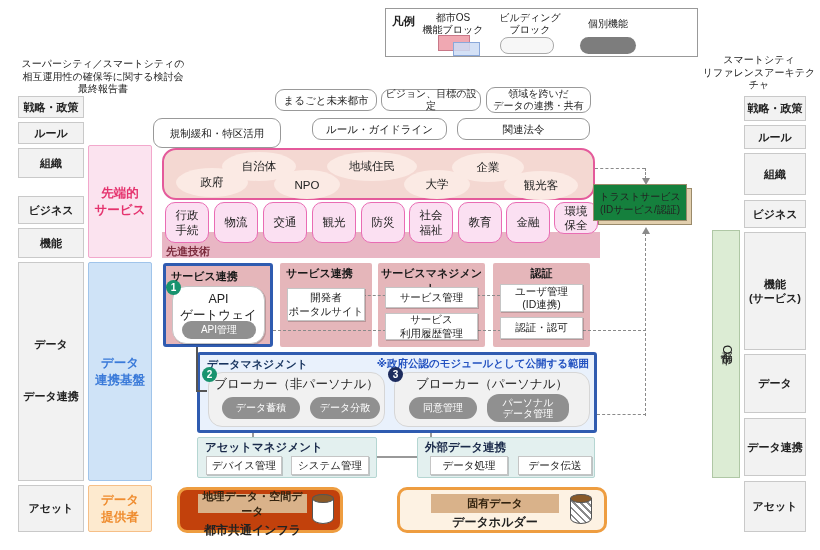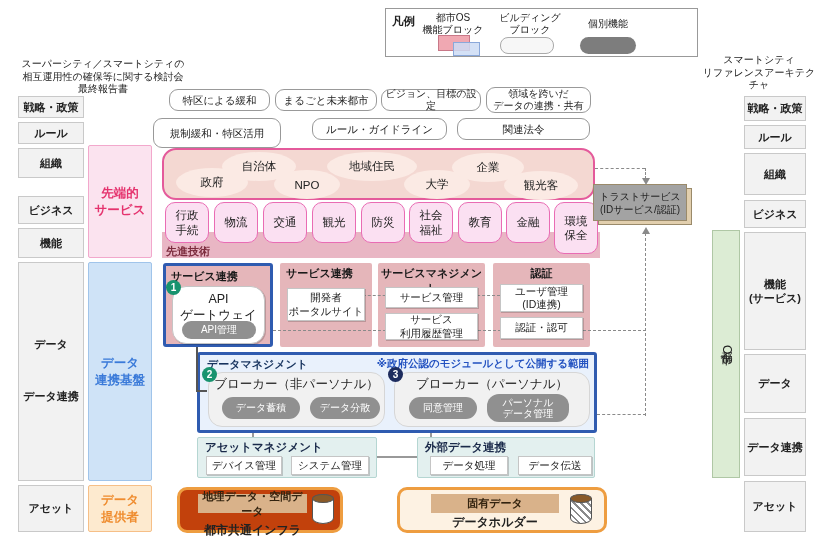--- a/index.html
+++ b/index.html
@@ -81,21 +81,20 @@
   <div class="abs cen rail" style="left:744px;top:200px;width:62px;height:28px;">ビジネス</div>
   <div class="abs cen rail ml" style="left:744px;top:232px;width:62px;height:118px;line-height:1.3;">機能
 (サービス)</div>
   <div class="abs cen rail" style="left:744px;top:354px;width:62px;height:59px;">データ</div>
   <div class="abs cen rail" style="left:744px;top:418px;width:62px;height:58px;">データ連携</div>
   <div class="abs cen rail" style="left:744px;top:481px;width:62px;height:51px;">アセット</div>
 
   <div class="abs cen" style="left:712px;top:230px;width:28px;height:248px;background:#dcecd4;border:1px solid #afc7a5;
               writing-mode:vertical-rl;font-size:12px;letter-spacing:2px;color:#222;">都市OS</div>
 
-  <div class="abs cen topbox" style="left:169px;top:89px;width:101px;height:22px;">特区による緩和</div>
   <div class="abs cen topbox" style="left:275px;top:89px;width:102px;height:22px;">まるごと未来都市</div>
   <div class="abs cen topbox" style="left:381px;top:89px;width:100px;height:22px;font-size:10px;">ビジョン、目標の設定</div>
   <div class="abs cen topbox ml" style="left:486px;top:87px;width:105px;height:26px;font-size:10px;">領域を跨いだ
 データの連携・共有</div>
   <div class="abs cen topbox" style="left:153px;top:118px;width:128px;height:30px;">規制緩和・特区活用</div>
   <div class="abs cen topbox" style="left:312px;top:118px;width:135px;height:22px;">ルール・ガイドライン</div>
   <div class="abs cen topbox" style="left:457px;top:118px;width:133px;height:22px;">関連法令</div>
 
   <div class="abs" style="left:162px;top:148px;width:433px;height:52px;background:#f4d8d2;border:2.5px solid #e45a9b;border-radius:14px;"></div>
   <div class="abs cen ellipse" style="left:176px;top:168px;width:72px;height:29px;">政府</div>
@@ -111,25 +110,25 @@
   <div class="abs cen svc ml" style="left:165px;top:202px;width:44px;height:41px;">行政
 手続</div>
   <div class="abs cen svc" style="left:214px;top:202px;width:44px;height:41px;">物流</div>
   <div class="abs cen svc" style="left:263px;top:202px;width:44px;height:41px;">交通</div>
   <div class="abs cen svc" style="left:312px;top:202px;width:44px;height:41px;">観光</div>
   <div class="abs cen svc" style="left:361px;top:202px;width:44px;height:41px;">防災</div>
   <div class="abs cen svc ml" style="left:409px;top:202px;width:44px;height:41px;">社会
 福祉</div>
   <div class="abs cen svc" style="left:458px;top:202px;width:44px;height:41px;">教育</div>
   <div class="abs cen svc" style="left:506px;top:202px;width:44px;height:41px;">金融</div>
-  <div class="abs cen svc ml" style="left:554px;top:202px;width:44px;height:52px;">環境
+  <div class="abs cen svc ml" style="left:554px;top:202px;width:44px;height:32px;">環境
 保全</div>
 
   <div class="abs" style="left:598px;top:188px;width:94px;height:37px;background:#e2cfae;border:1px solid #9a8a6a;"></div>
-  <div class="abs cen ml" style="left:593px;top:184px;width:94px;height:37px;background:#a3a3a3;border:1px solid #9a8a6a;font-size:10px;line-height:1.3;">トラストサービス
+  <div class="abs cen ml" style="left:593px;top:184px;width:94px;height:37px;background:#15803d;border:1px solid #9a8a6a;font-size:10px;line-height:1.3;">トラストサービス
 (IDサービス/認証)</div>
 
   <div class="dotH" style="left:595px;top:168px;width:50px;"></div>
   <div class="dotV" style="left:645px;top:168px;height:11px;"></div>
   <div class="arrow-down" style="left:642px;top:178px;"></div>
   <div class="arrow-up" style="left:642px;top:227px;"></div>
   <div class="dotV" style="left:645px;top:233px;height:183px;"></div>
 
   <div class="abs pinksec" style="left:163px;top:263px;width:110px;height:84px;border:3px solid #2f5bb0;border-radius:3px;">
     <span class="sectitle" style="left:5px;top:3px;">サービス連携</span>

